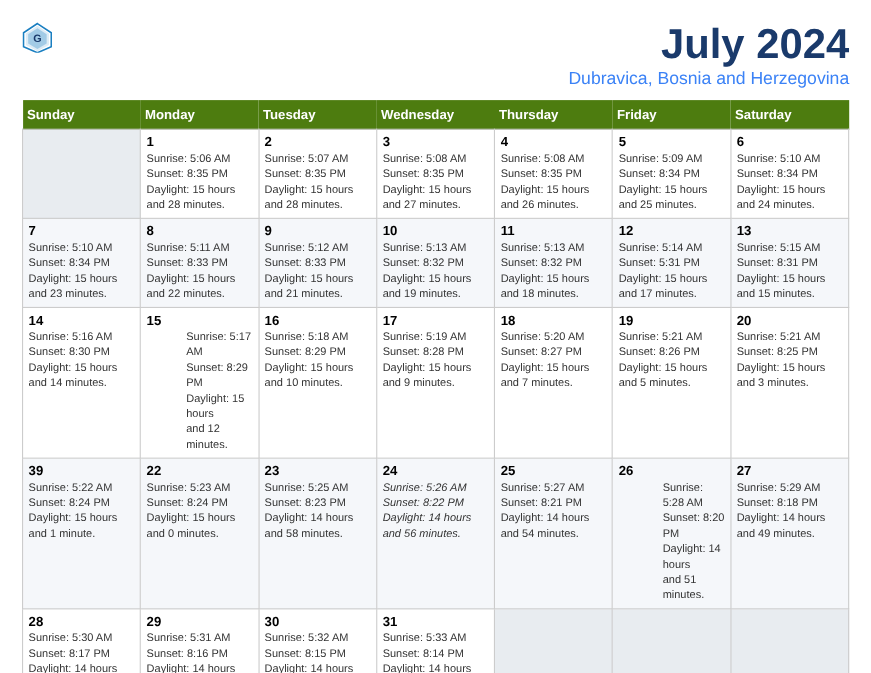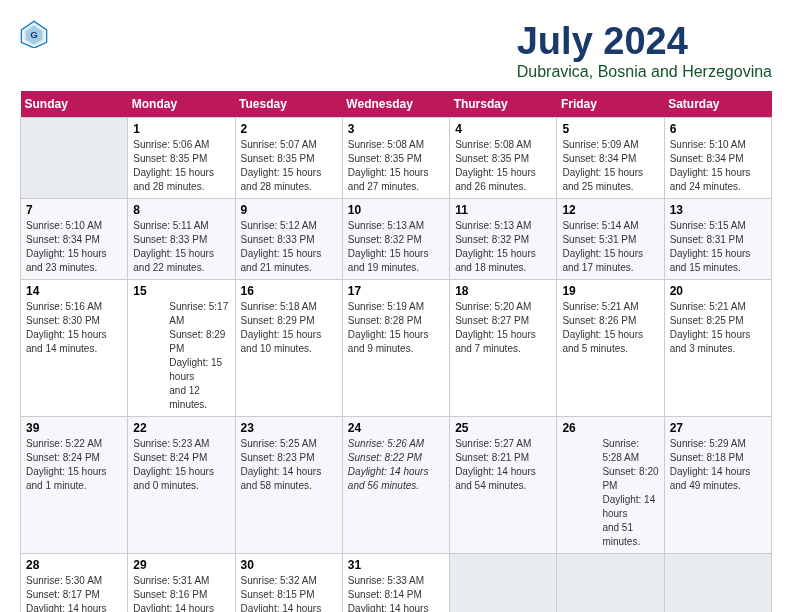--- a/index.html
+++ b/index.html
@@ -19,39 +19,39 @@
     .logo {
       display: flex;
       align-items: center;
       gap: 4px;
     }
     .logo-icon {
       width: 28px;
       height: 28px;
     }
     .title-area {
-      text-align: left;
+      text-align: right;
     }
     .month-title {
       font-size: 38px;
       font-weight: bold;
       color: #1a3a6b;
     }
     .location-title {
       font-size: 16px;
-      color: #14532d;
+      color: #3b82f6;
       font-weight: normal;
     }
     table {
       width: 100%;
       border-collapse: collapse;
       font-size: 11px;
     }
     th {
-      background-color: #be185d;
+      background-color: #4d7c0f;
       color: white;
       padding: 6px 4px;
       text-align: left;
       font-size: 12px;
       font-weight: bold;
     }
     td {
       border: 1px solid #ccc;
       vertical-align: top;
       padding: 4px 5px;

